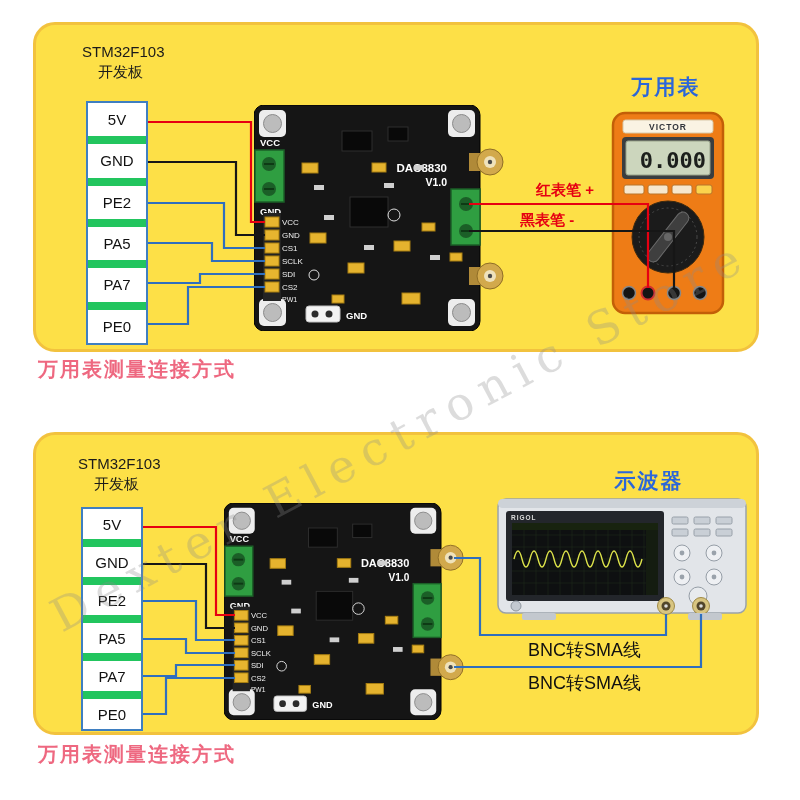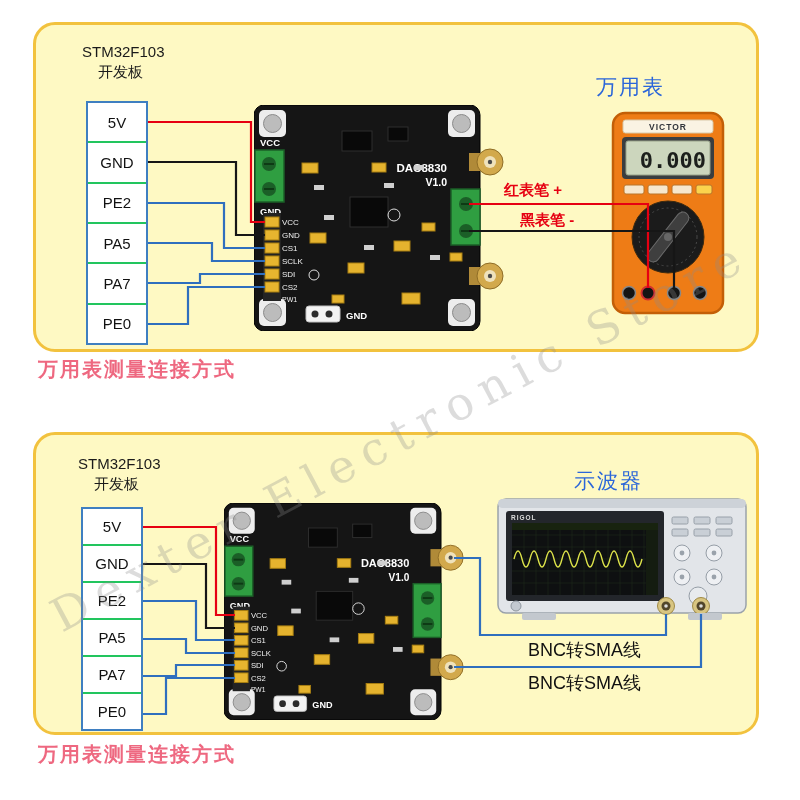--- a/index.html
+++ b/index.html
@@ -1,32 +1,32 @@
 <!DOCTYPE html>
 <html><head>
 <meta charset="utf-8">
 <style>
   * { box-sizing: border-box; margin: 0; padding: 0; }
   html, body { width: 800px; height: 800px; background: #ffffff;
     font-family: "Liberation Sans", sans-serif; position: relative; overflow: hidden; }
 
-  .panel { position: absolute; border: 3px solid #f2c23e; border-radius: 22px; background: #fef9c3; }
+  .panel { position: absolute; border: 3px solid #f2c23e; border-radius: 22px; background: #fde047; }
   #panel-top { left: 33px; top: 22px; width: 726px; height: 330px; }
   #panel-bottom { left: 33px; top: 432px; width: 726px; height: 303px; }
 
   .panel-svg { position: absolute; left: 0; top: 0; z-index: 1; }
 
   .b-title { position: absolute; font-size: 15px; color: #1a1a1a; z-index: 3; white-space: nowrap; }
-  .dev-title { position: absolute; color: #2b66d9; font-size: 21px;
-    font-weight: normal; letter-spacing: 2px; z-index: 3; }
+  .dev-title { position: absolute; text-align: center; color: #2b66d9; font-size: 21px;
+    font-weight: bold; letter-spacing: 2px; z-index: 3; }
 
   .pinbox { position: absolute; width: 62px; border: 2px solid #3f7fc1; background: #fff;
     display: flex; flex-direction: column; z-index: 2; }
   .pin-row { flex: 1; display: flex; align-items: center; justify-content: center;
-    font-size: 15px; color: #111; border-bottom: 2px solid #22c55e; }
+    font-size: 15px; color: #111; border-bottom: 8px solid #22c55e; }
   .pin-row:last-child { border-bottom: none; border-radius: 8px; }
 
   .probe-label { position: absolute; color: #e60012; font-size: 15px; font-weight: bold;
     z-index: 3; white-space: nowrap; }
   .cable-label { position: absolute; color: #111; font-size: 18px; z-index: 3; white-space: nowrap; }
 
   .caption { position: absolute; left: 0; width: 800px; text-align: left; font-size: 20px;
     font-weight: bold; color: #ee6880; letter-spacing: 2px; z-index: 3; padding-left: 38px; }
 
   #watermark { position: absolute; left: -60px; top: 408px; width: 920px; text-align: center;
@@ -154,21 +154,21 @@
     <div class="pin-row">5V</div>
     <div class="pin-row">GND</div>
     <div class="pin-row">PE2</div>
     <div class="pin-row">PA5</div>
     <div class="pin-row">PA7</div>
     <div class="pin-row">PE0</div>
   </div>
 
   <div class="dev-title" style="left:560px; top:48px; width:140px">万用表</div>
 
-  <div class="probe-label" style="left:468px; top:156px">红表笔 +</div>
+  <div class="probe-label" style="left:500px; top:156px">红表笔 +</div>
   <div class="probe-label" style="left:484px; top:186px">黑表笔 -</div>
 
   <svg class="panel-svg" width="726" height="330" viewBox="0 0 726 330">
     <use href="#pcb-sym" x="218" y="80" width="252" height="226"></use>
 
     <g transform="translate(577,88)">
       <rect x="0" y="0" width="110" height="200" rx="12" fill="#ee7c16" stroke="#c35f07" stroke-width="2.5"></rect>
       <rect x="10" y="7" width="90" height="13" rx="2.5" fill="#faf3e3" stroke="#d8c8a8"></rect>
       <text x="55" y="17" text-anchor="middle" font-size="8.5" font-weight="bold" fill="#31343b" letter-spacing="1">VICTOR</text>
       <rect x="9" y="24" width="92" height="42" rx="4" fill="#3a3d40"></rect>

